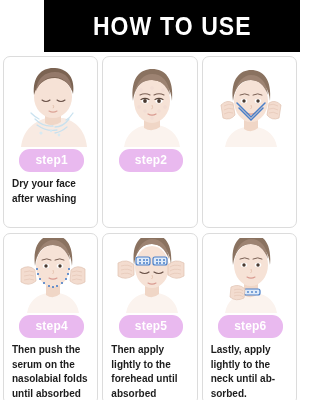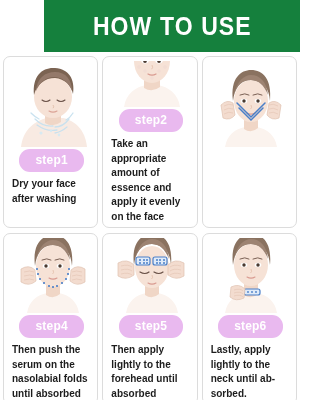--- a/index.html
+++ b/index.html
@@ -11,21 +11,21 @@
     width: 300px;
     height: 400px;
     overflow: hidden;
     font-family: "Liberation Sans", sans-serif;
     -webkit-font-smoothing: antialiased;
   }
 
   
   .banner {
     height: 52px;
-    background: #15803d;
+    background: #000000;
     display: flex;
     align-items: center;
     justify-content: center;
     margin-left: 44px;
   }
   .banner-title {
     color: #ffffff;
     font-size: 25px;
     font-weight: bold;
     letter-spacing: 1.2px;
@@ -169,21 +169,20 @@
             <circle cx="49" cy="29" r="2"></circle>
           <circle cx="25" cy="46" r="2"></circle>
             <circle cx="51" cy="46" r="2"></circle>
           <circle cx="31" cy="50" r="1.8"></circle>
             <circle cx="45" cy="50" r="1.8"></circle>
           <circle cx="38" cy="57" r="1.8"></circle>
         </g>
       </svg>
     </div>
     <div class="badge">step2</div>
-    <div class="caption">Take an appropriate amount of essence and apply it evenly on the face</div>
   </div>
 
   <div class="card">
     <div class="illus">
       <svg width="74" height="86" viewBox="0 0 74 86">
         <path d="M12 86 C14 74 22 68 32 66 L44 66 C54 68 62 74 64 86 Z" fill="#fbf3ee"></path>
         <path d="M31 54 L31 68 Q38 73 45 67 L45 54 Z" fill="#f0d6c6"></path>
         <ellipse cx="38" cy="40" rx="17" ry="21" fill="#f6e2d6"></ellipse>
         <path d="M20 40 C17 17 28 9 38 9 C50 9 59 18 57 40 C56 27 51 20 38 19 C26 19 22 27 20 40 Z" fill="#8a7260"></path>
         <path d="M21 34 C24 20 31 14 38 14 C47 14 54 21 55 34 C51 24 45 19 38 19 C30 19 24 24 21 34 Z" fill="#9d8372"></path>

